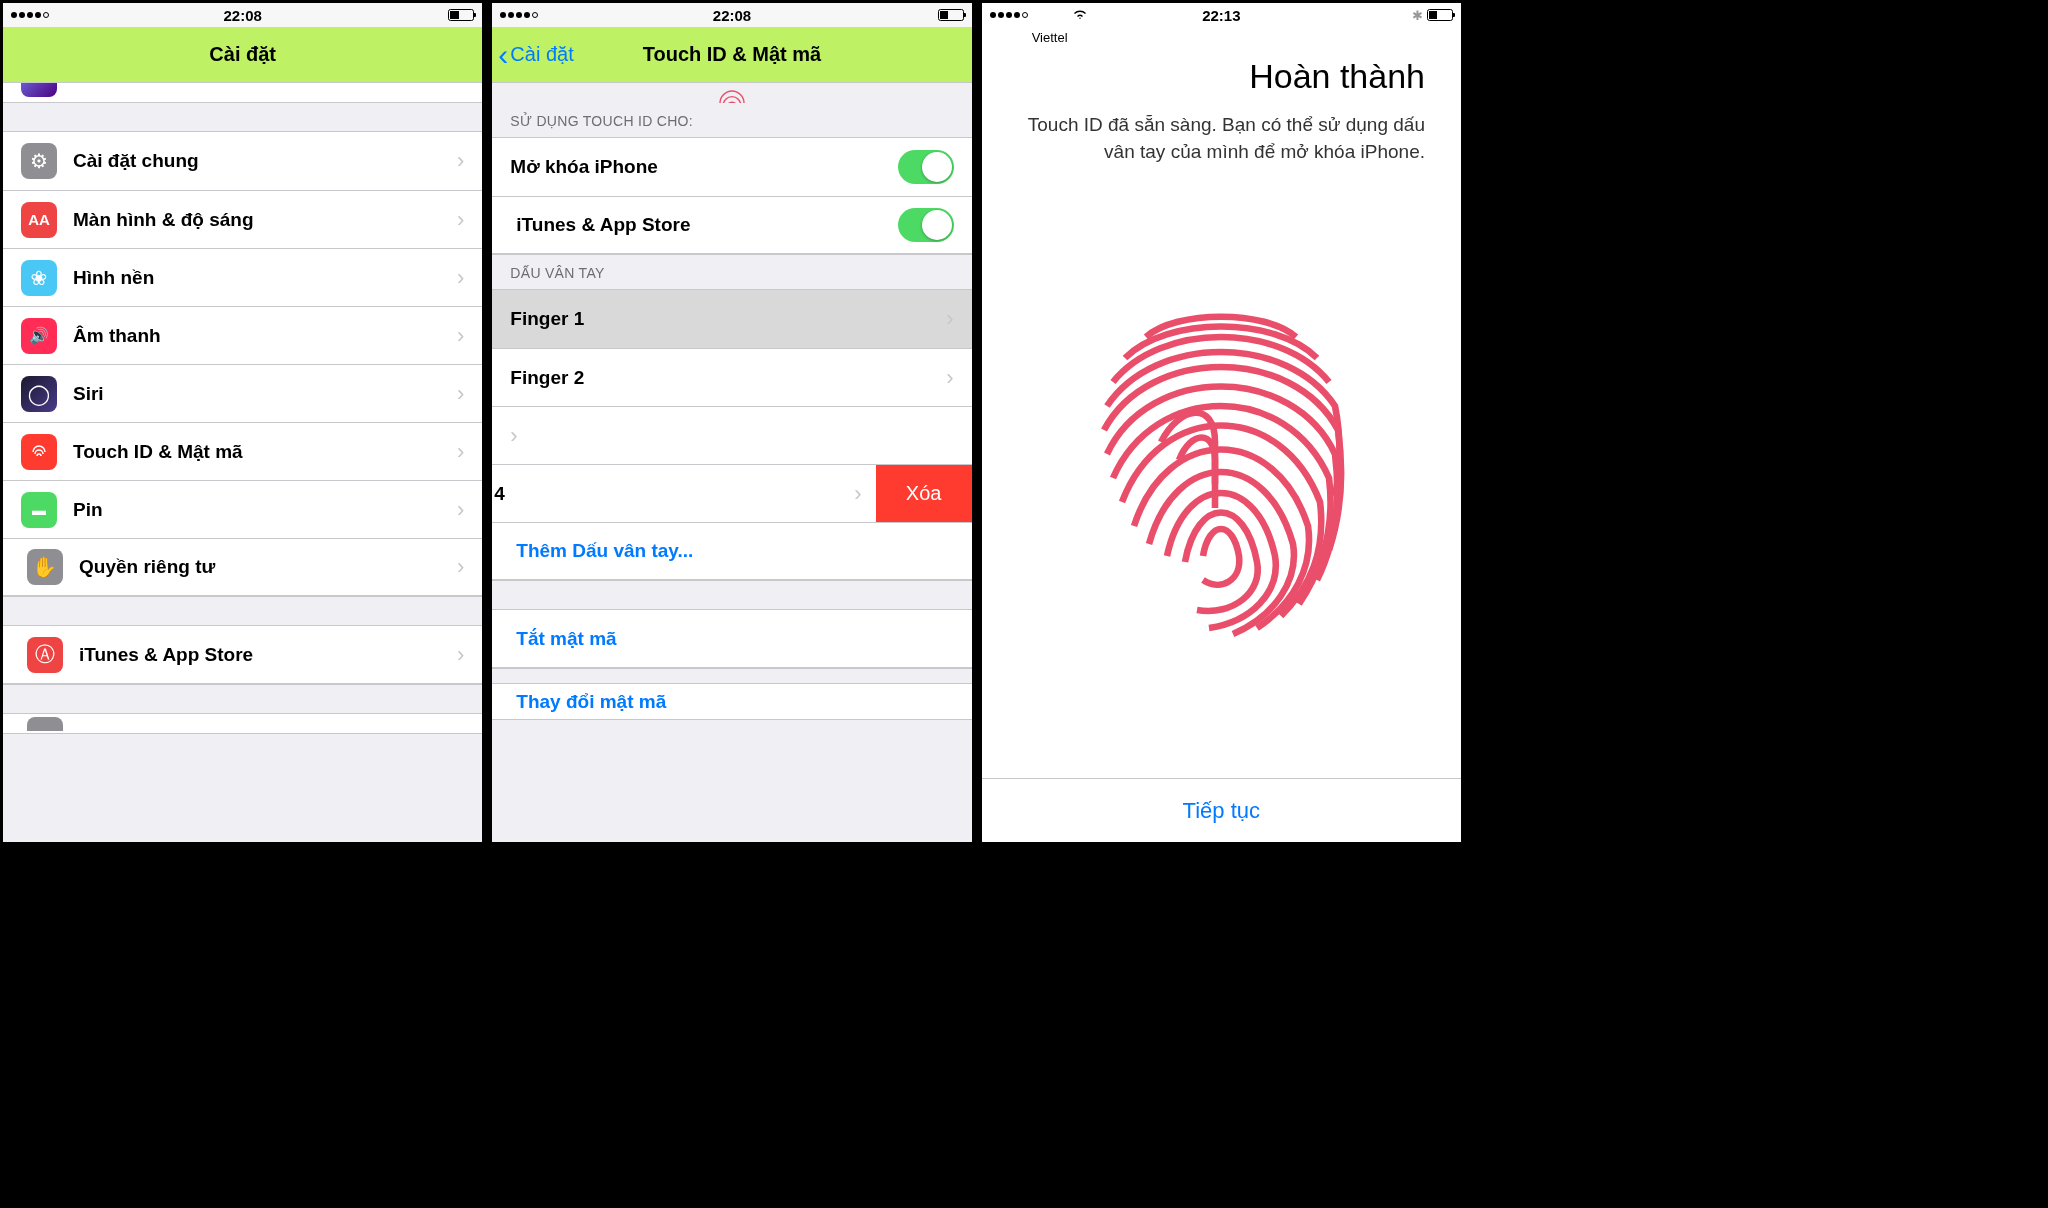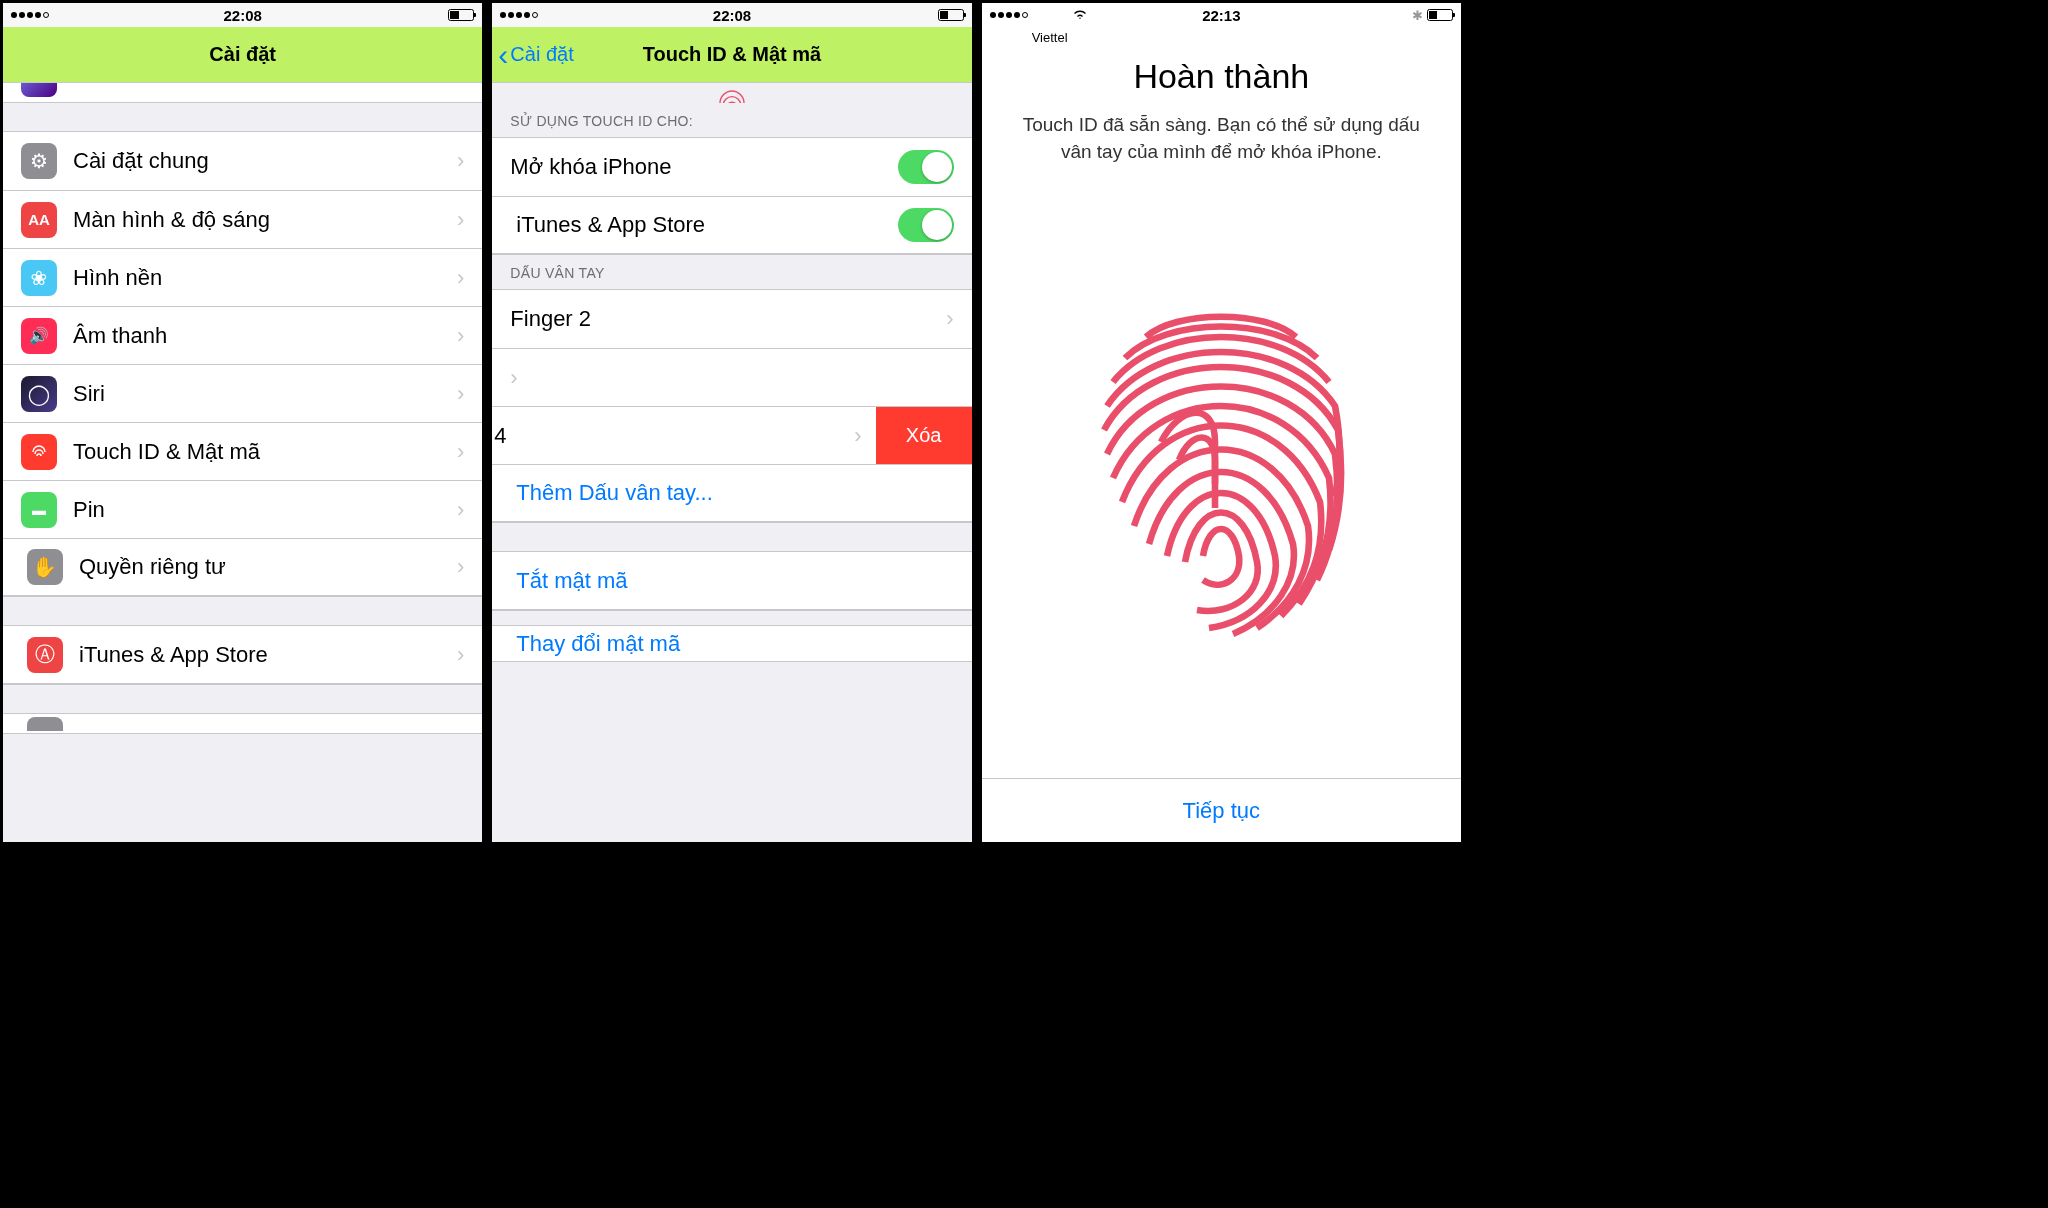--- a/index.html
+++ b/index.html
@@ -94,21 +94,21 @@
     height: 36px;
     border-radius: 8px;
     margin-right: 16px;
     display: flex;
     align-items: center;
     justify-content: center;
     font-size: 20px;
     color: #fff;
     flex-shrink: 0;
   }
-  .cell-label { font-size: 22px; flex: 1; color: #000; }
+  .cell-label { font-size: 19px; flex: 1; color: #000; font-weight: bold; }
   .cell-label.link { color: #007aff; }
   .cell-chevron { font-size: 22px; color: #c7c7cc; font-weight: 400; }
   .cell.swipe { padding-right: 0; }
   .delete-btn {
     background: #ff3b30;
     color: #fff;
     font-size: 20px;
     display: flex;
     align-items: center;
     justify-content: center;
@@ -142,21 +142,21 @@
   .ic-red { background: #ff3b30; }
   .ic-red2 { background: #ff2d55; }
   .ic-green { background: #4cd964; }
   .ic-purple { background: linear-gradient(135deg, #6a5acd, #4b0082); }
   .ic-siri { background: linear-gradient(135deg, #1a1a2e, #4a3a8a); }
   .fp-large-wrap { flex:1; display:flex; align-items:center; justify-content:center; }
   .fp-svg path { fill: none; stroke: #e94f6a; stroke-width: 1.8; }
   .fp-svg.lg path { stroke-width: 2.2; }
 
   
-  .done-head { text-align: center; padding: 30px 36px 0; }
+  .done-head { text-align: right; padding: 30px 36px 0; }
   .done-title { font-size: 34px; font-weight: 400; margin-bottom: 16px; }
   .done-desc { font-size: 19px; color: #333; line-height: 1.4; }
   .continue-bar {
     height: 64px;
     border-top: 1px solid #c8c7cc;
     display: flex;
     align-items: center;
     justify-content: center;
     font-size: 22px;
     color: #007aff;
@@ -309,20 +309,24 @@
       </div>
       <div class="cell no-inset">
         <span class="cell-label">iTunes &amp; App Store</span>
         <span class="toggle">
             <span class="knob"></span>
           </span>
       </div>
     </div>
     <div class="section-header">DẤU VÂN TAY</div>
     <div class="group">
+      <div class="cell no-inset selected">
+        <span class="cell-label">Finger 1</span>
+        <span class="cell-chevron">›</span>
+      </div>
       <div class="cell no-inset">
         <span class="cell-label">Finger 2</span>
         <span class="cell-chevron">›</span>
       </div>
       <div class="cell no-inset">
         <span class="cell-chevron">›</span>
       </div>
       <div class="cell no-inset swipe" style="padding-left:2px">
         <span class="cell-label">4</span>
         <span class="cell-chevron" style="margin-right:14px">›</span>

